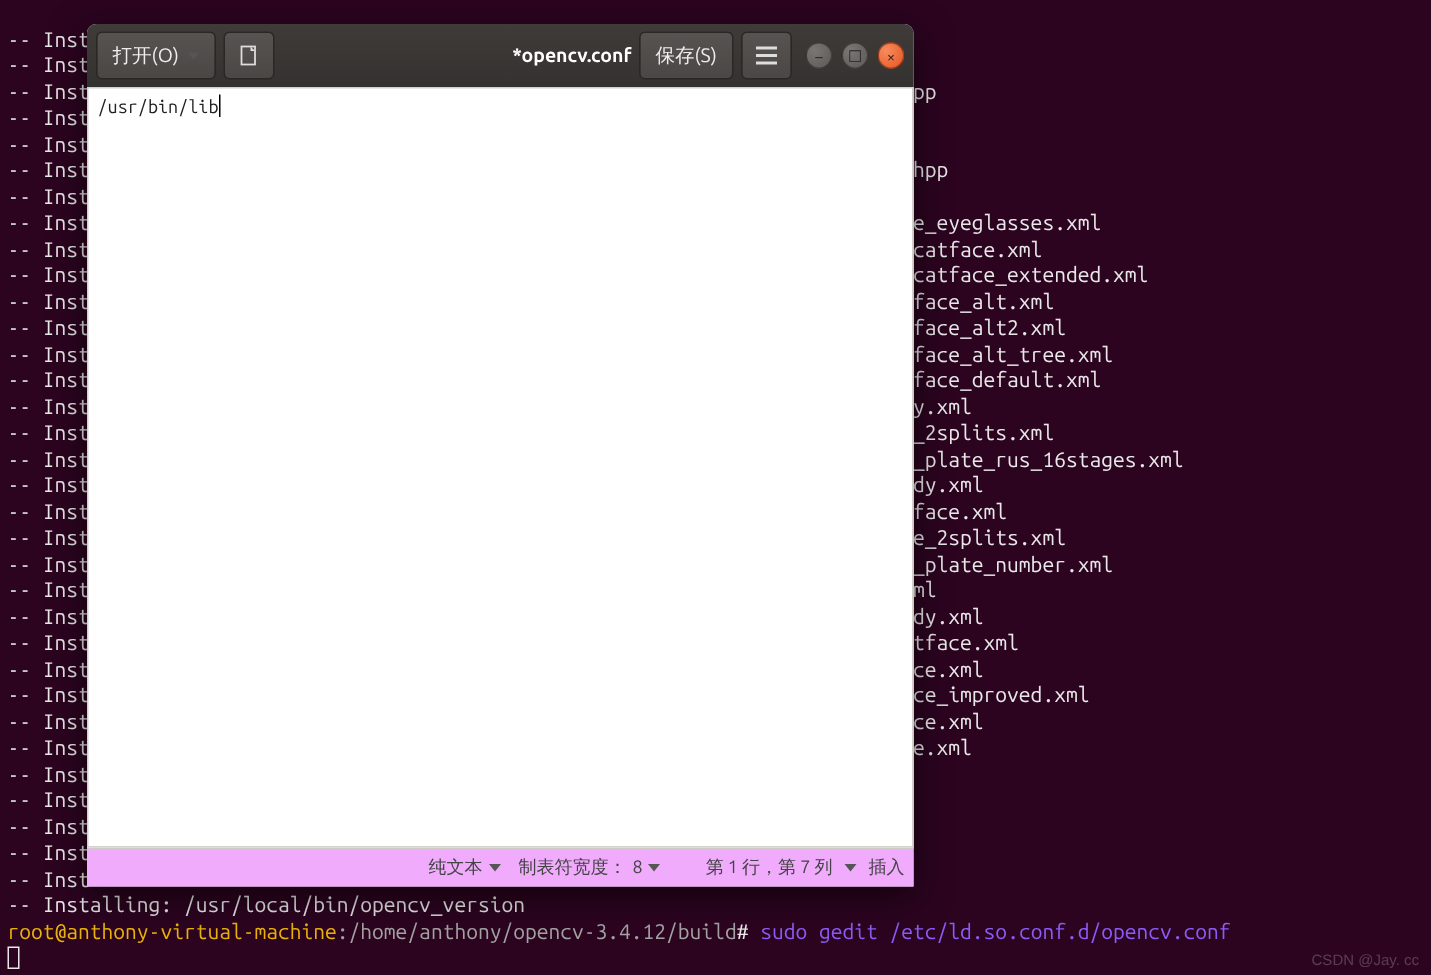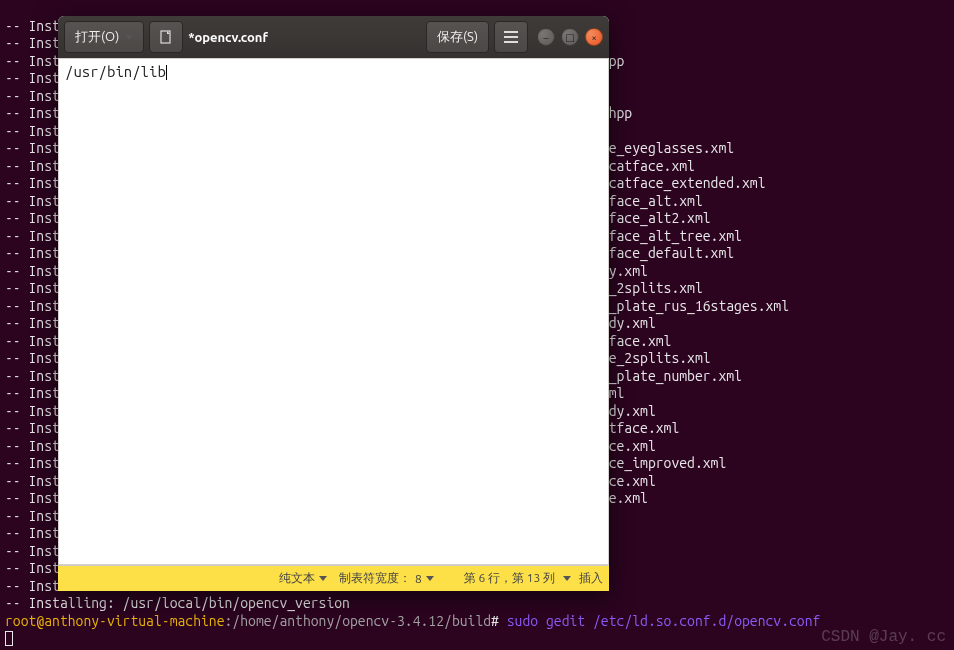--- a/index.html
+++ b/index.html
@@ -61,21 +61,21 @@
       display: inline-flex;
       align-items: center;
       justify-content: center;
       padding: 0 10px;
       font-size: 13px;
       cursor: pointer;
     }
     .tbtn.icon { width: 34px; padding: 0; }
     .title-center {
       flex: 1;
-      text-align: left;
+      text-align: right;
       color: #ddd;
       line-height: 14px;
       font-size: 12px;
     }
     .title-center .fname { font-weight: bold; font-size: 13px; color: #fff; }
     .title-center .fpath { font-size: 11px; color: #b8b3ae; }
     .winctrl { display: flex; gap: 6px; margin-left: 4px; }
     .wcircle {
       width: 18px; height: 18px;
       border-radius: 50%;
@@ -87,34 +87,34 @@
     .wc-min { background: radial-gradient(circle at 30% 30%, #7a7673, #5c5855); }
     .wc-max { background: radial-gradient(circle at 30% 30%, #7a7673, #5c5855); }
     .wc-close { background: radial-gradient(circle at 30% 30%, #f58b5e, #e95420); }
     .editor {
       flex: 1;
       background: #fff;
       border: 1px solid #d4d0cc;
       margin: 0;
       padding: 4px 6px;
       font-family: "Ubuntu Mono", monospace;
-      font-size: 15px;
+      font-size: 12px;
       color: #222;
       position: relative;
     }
     .text-cursor {
       display: inline-block;
       width: 1px; height: 15px;
       background: #000;
       vertical-align: text-bottom;
       margin-left: 0px;
     }
     .statusbar {
       height: 26px;
-      background: #fde047;
+      background: #f0abfc;
       border-top: 1px solid #cfcac5;
       display: flex;
       align-items: center;
       font-size: 12px;
       color: #444;
       padding: 0 6px;
       gap: 4px;
     }
     .sb-spacer { flex: 1; }
     .sb-combo {
@@ -129,22 +129,22 @@
       border-left: 4px solid transparent;
       border-right: 4px solid transparent;
       border-top: 5px solid #555;
       display: inline-block;
     }
     .watermark {
       position: absolute;
       right: 8px;
       bottom: 4px;
       color: rgba(255,255,255,0.22);
-      font-size: 16px;
-      font-family: Liberation Mono, monospace;
+      font-size: 10px;
+      font-family: Liberation Sans, sans-serif;
     }
     .hamburger-lines { display:flex; flex-direction:column; gap:3px; }
     .hamburger-lines span { width:14px; height:2px; background:#ddd; display:block; }
     .open-drop { display:flex; align-items:center; gap:6px; }
   </style>
 </head>
 <body>
 
 <div class="terminal">
 <span id="tlines"><span class="line">-- Installing: /usr/local/include/opencv2/videostab/motion_stabilizing.hpp</span><span class="line">-- Inst</span><span class="line">-- Inst                                                                    .hpp</span><span class="line">-- Inst</span><span class="line">-- Inst</span><span class="line">-- Inst                                                                    n.hpp</span><span class="line">-- Inst                                                                    .</span><span class="line">-- Inst                                                                    ree_eyeglasses.xml</span><span class="line">-- Inst                                                                    alcatface.xml</span><span class="line">-- Inst                                                                    alcatface_extended.xml</span><span class="line">-- Inst                                                                    alface_alt.xml</span><span class="line">-- Inst                                                                    alface_alt2.xml</span><span class="line">-- Inst                                                                    alface_alt_tree.xml</span><span class="line">-- Inst                                                                    alface_default.xml</span><span class="line">-- Inst                                                                    ody.xml</span><span class="line">-- Inst                                                                    ye_2splits.xml</span><span class="line">-- Inst                                                                    ce_plate_rus_16stages.xml</span><span class="line">-- Inst                                                                    body.xml</span><span class="line">-- Inst                                                                    leface.xml</span><span class="line">-- Inst                                                                    eye_2splits.xml</span><span class="line">-- Inst                                                                    an_plate_number.xml</span><span class="line">-- Inst                                                                    .xml</span><span class="line">-- Inst                                                                    body.xml</span><span class="line">-- Inst                                                                    catface.xml</span><span class="line">-- Inst                                                                    face.xml</span><span class="line">-- Inst                                                                    face_improved.xml</span><span class="line">-- Inst                                                                    face.xml</span><span class="line">-- Inst                                                                    are.xml</span><span class="line">-- Inst</span><span class="line">-- Inst</span><span class="line">-- Inst</span><span class="line">-- Inst</span><span class="line">-- Inst</span><span class="line">-- Installing: /usr/local/bin/opencv_version</span></span><span class="line"><span class="prompt">root@anthony-virtual-machine</span><span class="path">:/home/anthony/opencv-3.4.12/build</span><span>#</span> <span class="cmd">sudo gedit /etc/ld.so.conf.d/opencv.conf</span></span><span class="line"><span class="cursor"></span></span>
@@ -187,21 +187,21 @@
     <div class="sb-combo">
       <span>纯文本</span>
       <span class="tri-down"></span>
     </div>
     <div class="sb-combo">
       <span>制表符宽度：</span>
       <span>8</span>
       <span class="tri-down"></span>
     </div>
     <div style="width:18px"></div>
-    <div>第 6 行，第 13 列</div>
+    <div>第 1 行，第 7 列</div>
     <div class="sb-combo">
       <span class="tri-down"></span>
     </div>
     <div>插入</div>
   </div>
 </div>
 
 <div class="watermark">CSDN @Jay.  cc</div>
 
 </body></html>

